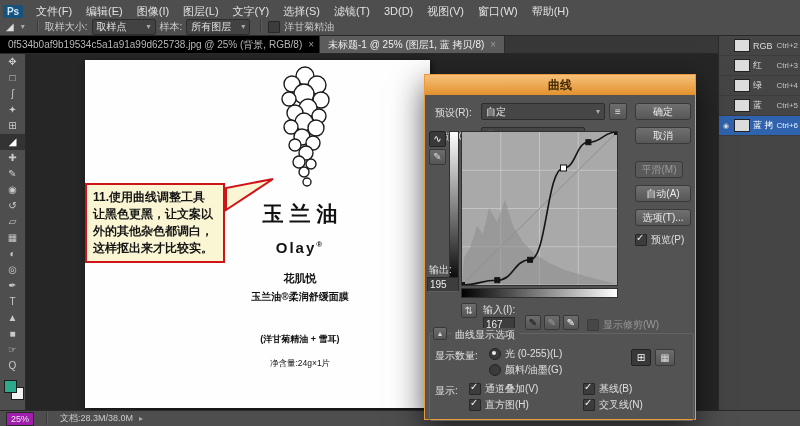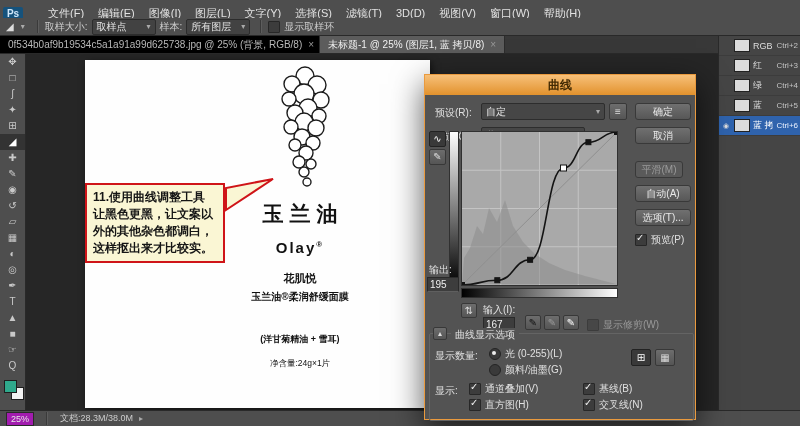--- a/index.html
+++ b/index.html
@@ -1,20 +1,20 @@
 <!DOCTYPE html>
 <html><head>
 <meta charset="utf-8">
 <style>
   html,body{margin:0;padding:0;background:#1d1d1d;}
   .app{position:relative;width:800px;height:426px;background:#3f3f3f;overflow:hidden;
        font-family:"Liberation Sans","DejaVu Sans",sans-serif;color:#ddd;font-size:11px;}
   
   .menubar{position:absolute;left:0;top:0;width:800px;height:28px;background:#4e4e4e;
-           border-bottom:1px solid #000000;display:flex;align-items:center;box-sizing:border-box;gap:12px;}
+           border-bottom:5px solid #000000;display:flex;align-items:center;box-sizing:border-box;}
   .ps-logo{width:20px;height:14px;background:#15527c;color:#cfe7fa;font-size:10px;font-weight:bold;
            text-align:center;line-height:14px;border-radius:2px;margin:0 6px 0 3px;}
   .menu-item{padding:0 7px;font-size:11px;color:#e2e2e2;line-height:17px;white-space:nowrap;}
   .optionsbar{position:absolute;left:0;top:18px;width:800px;height:18px;background:#4e4e4e;
               border-bottom:1px solid #292929;display:flex;align-items:center;font-size:10px;color:#ccc;box-sizing:border-box;}
   .sep{width:1px;height:13px;background:#3a3a3a;border-right:1px solid #5d5d5d;margin:0 6px;}
   .tool-badge{display:flex;align-items:center;gap:3px;padding:0 6px;color:#ddd;}
   .opt-select{display:inline-flex;align-items:center;justify-content:space-between;background:#424242;
               border:1px solid #2c2c2c;border-radius:2px;height:14px;padding:0 4px;min-width:54px;
               color:#e3e3e3;margin:0 4px;white-space:nowrap;}
@@ -134,21 +134,21 @@
       <span>取样点</span>
       <span class="caret">▾</span>
     </span>
     <span>样本:</span>
     <span class="opt-select">
       <span>所有图层</span>
       <span class="caret">▾</span>
     </span>
     <span class="sep"></span>
     <span class="cb"></span>
-    <span style="margin-left:4px">显示取样环</span>
+    <span style="margin-left:4px">洋甘菊精油</span>
   </div>
 
   <div class="tabbar">
     <div class="doc-tab">
       <span>0f534b0af9b19534c5a1a91a99d625738.jpg @ 25% (背景, RGB/8)</span>
       <span class="tab-close">×</span>
     </div>
     <div class="doc-tab active">
       <span>未标题-1 @ 25% (图层1, 蓝 拷贝/8)</span>
       <span class="tab-close">×</span>

